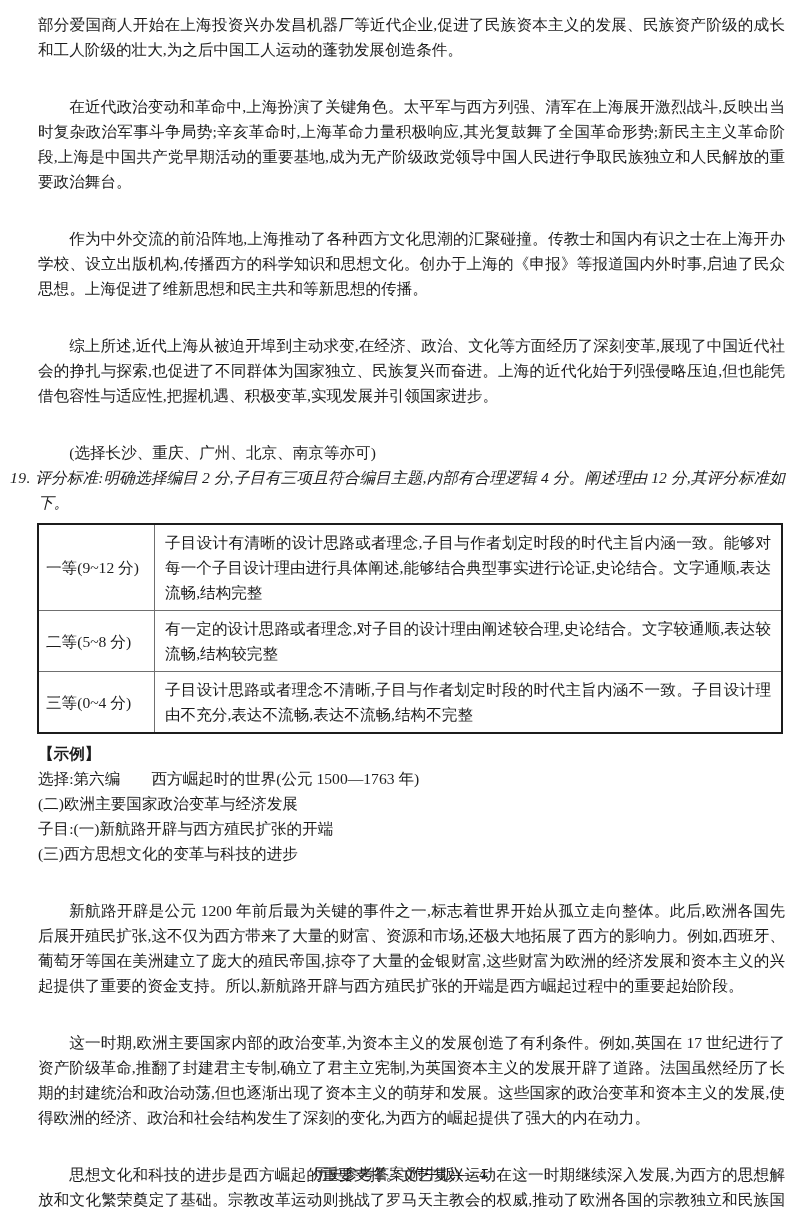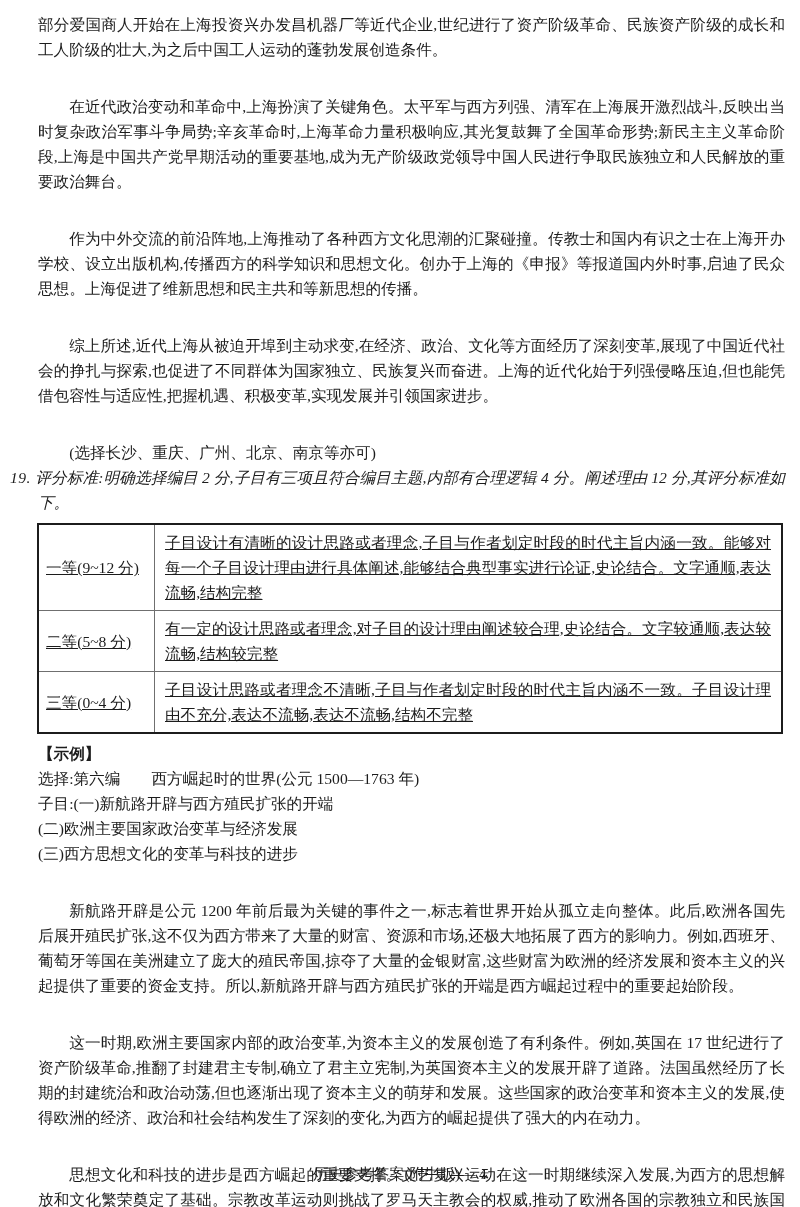--- a/index.html
+++ b/index.html
@@ -21,21 +21,21 @@
   .indent { text-indent: 2em; margin-top: 32px; }
   .q19 { text-indent: -28px; font-style: italic; }
   .q-num { padding-right: 4px; letter-spacing: 0.5px; }
   table.rubric {
     width: 746px;
     border-collapse: collapse;
     margin: 8px 0 7px -1px;
     table-layout: fixed;
   }
   table.rubric { border: 2px solid #1c1c1c; }
-  table.rubric td { border: 1px solid #6f6f6f; vertical-align: middle; text-decoration: underline; }
+  table.rubric td { border: 1px solid #6f6f6f; vertical-align: middle; }
   td.grade {
     width: 106px;
     padding: 4px 2px 4px 7px;
     white-space: nowrap;
     text-align: left;
     overflow: hidden;
   }
   td.criteria { padding: 5px 10px; text-align: justify; }
   .example-header { font-weight: bold; }
   .example-line { text-indent: 0; }
@@ -45,21 +45,21 @@
     bottom: 21px;
     text-align: center;
     font-size: 15.2px;
   }
 </style>
 </head>
 <body>
 
 <div class="page">
 
-  <p>部分爱国商人开始在上海投资兴办发昌机器厂等近代企业,世纪进行了资产阶级革命、民族资产阶级的成长和工人阶级的壮大,为之后中国工人运动的蓬勃发展创造条件。</p>
+  <p>部分爱国商人开始在上海投资兴办发昌机器厂等近代企业,促进了民族资本主义的发展、民族资产阶级的成长和工人阶级的壮大,为之后中国工人运动的蓬勃发展创造条件。</p>
   <p class="indent">在近代政治变动和革命中,上海扮演了关键角色。太平军与西方列强、清军在上海展开激烈战斗,反映出当时复杂政治军事斗争局势;辛亥革命时,上海革命力量积极响应,其光复鼓舞了全国革命形势;新民主主义革命阶段,上海是中国共产党早期活动的重要基地,成为无产阶级政党领导中国人民进行争取民族独立和人民解放的重要政治舞台。</p>
   <p class="indent">作为中外交流的前沿阵地,上海推动了各种西方文化思潮的汇聚碰撞。传教士和国内有识之士在上海开办学校、设立出版机构,传播西方的科学知识和思想文化。创办于上海的《申报》等报道国内外时事,启迪了民众思想。上海促进了维新思想和民主共和等新思想的传播。</p>
   <p class="indent">综上所述,近代上海从被迫开埠到主动求变,在经济、政治、文化等方面经历了深刻变革,展现了中国近代社会的挣扎与探索,也促进了不同群体为国家独立、民族复兴而奋进。上海的近代化始于列强侵略压迫,但也能凭借包容性与适应性,把握机遇、积极变革,实现发展并引领国家进步。</p>
   <p class="indent">(选择长沙、重庆、广州、北京、南京等亦可)</p>
 
   <p class="q19">
     <span class="q-num">19.</span><span>评分标准:明确选择编目 2 分,子目有三项且符合编目主题,内部有合理逻辑 4 分。阐述理由 12 分,其评分标准如下。</span>
   </p>
 
   <table class="rubric">
@@ -74,22 +74,22 @@
       </tr>
       <tr>
         <td class="grade">三等(0~4 分)</td>
         <td class="criteria">子目设计思路或者理念不清晰,子目与作者划定时段的时代主旨内涵不一致。子目设计理由不充分,表达不流畅,表达不流畅,结构不完整</td>
       </tr>
     </tbody>
   </table>
 
   <p class="example-header">【示例】</p>
   <p class="example-line">选择:第六编　　西方崛起时的世界(公元 1500—1763 年)</p>
+  <p class="example-line">(二)欧洲主要国家政治变革与经济发展</p>
   <p class="example-line">子目:(一)新航路开辟与西方殖民扩张的开端</p>
-  <p class="example-line">(二)欧洲主要国家政治变革与经济发展</p>
   <p class="example-line">(三)西方思想文化的变革与科技的进步</p>
 
   <p class="indent">新航路开辟是公元 1200 年前后最为关键的事件之一,标志着世界开始从孤立走向整体。此后,欧洲各国先后展开殖民扩张,这不仅为西方带来了大量的财富、资源和市场,还极大地拓展了西方的影响力。例如,西班牙、葡萄牙等国在美洲建立了庞大的殖民帝国,掠夺了大量的金银财富,这些财富为欧洲的经济发展和资本主义的兴起提供了重要的资金支持。所以,新航路开辟与西方殖民扩张的开端是西方崛起过程中的重要起始阶段。</p>
   <p class="indent">这一时期,欧洲主要国家内部的政治变革,为资本主义的发展创造了有利条件。例如,英国在 17 世纪进行了资产阶级革命,推翻了封建君主专制,确立了君主立宪制,为英国资本主义的发展开辟了道路。法国虽然经历了长期的封建统治和政治动荡,但也逐渐出现了资本主义的萌芽和发展。这些国家的政治变革和资本主义的发展,使得欧洲的经济、政治和社会结构发生了深刻的变化,为西方的崛起提供了强大的内在动力。</p>
   <p class="indent">思想文化和科技的进步是西方崛起的重要支撑。文艺复兴运动在这一时期继续深入发展,为西方的思想解放和文化繁荣奠定了基础。宗教改革运动则挑战了罗马天主教会的权威,推动了欧洲各国的宗教独立和民族国家的形成。在科技方面,哥白尼的日心说、牛顿的万有引力定律等科学理论的提出,极大地推动了科学技术的进步,为西方的工业发展和经济增长提供了强大的理论支持。思想文化的变革与科技的进步不仅提高了西方的文化软实力,也为西方的经济发展和殖民扩张提供了有力的支持,是西方崛起过程中不可或缺的重要因素。</p>
   <p class="indent">因此,以上子目的设计遵循时间尺度和内容逻辑。从政治、经济、思想文化、科技等方面阐述了西方的近代化变革,能够较完整和清晰地展现“西方崛起”这一主题。</p>
 
   <div class="footer">历史参考答案(附中版)— 4</div>
 
 </div>

